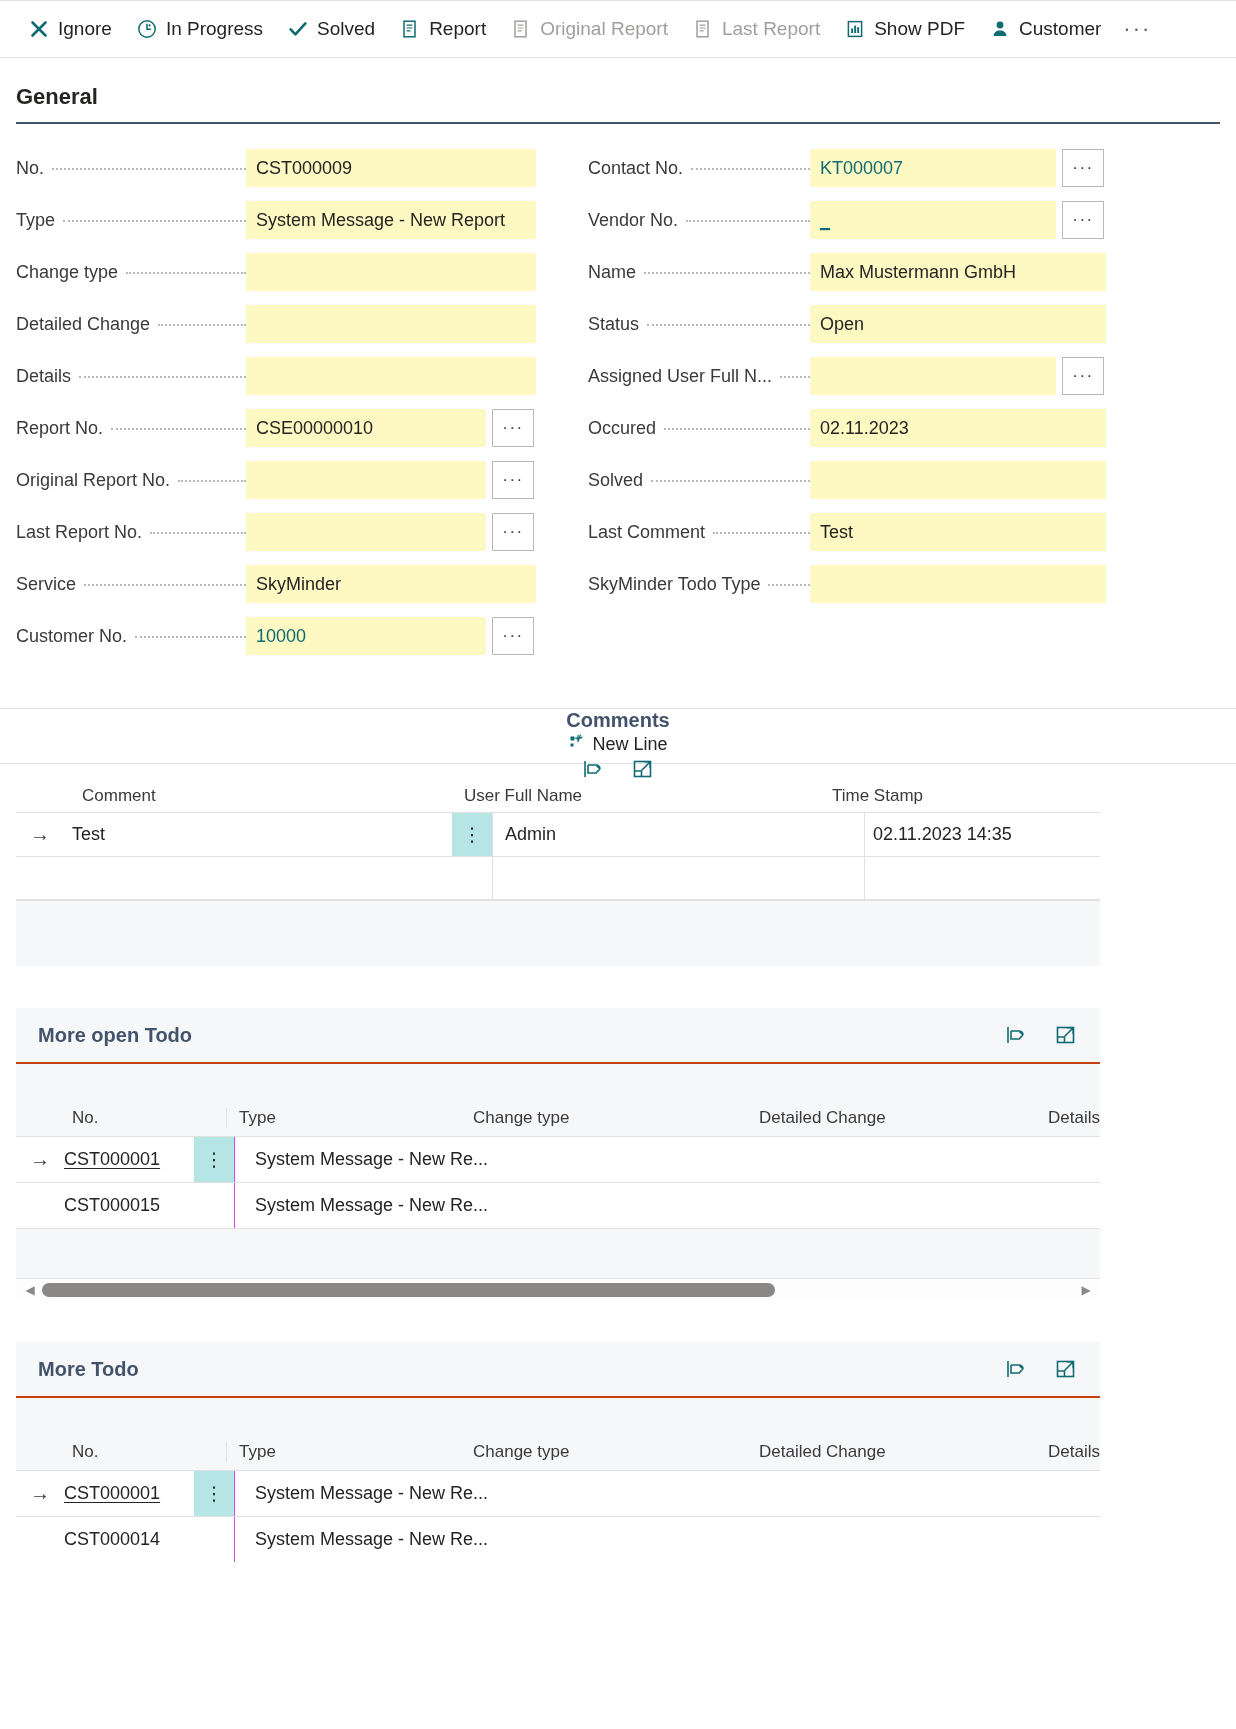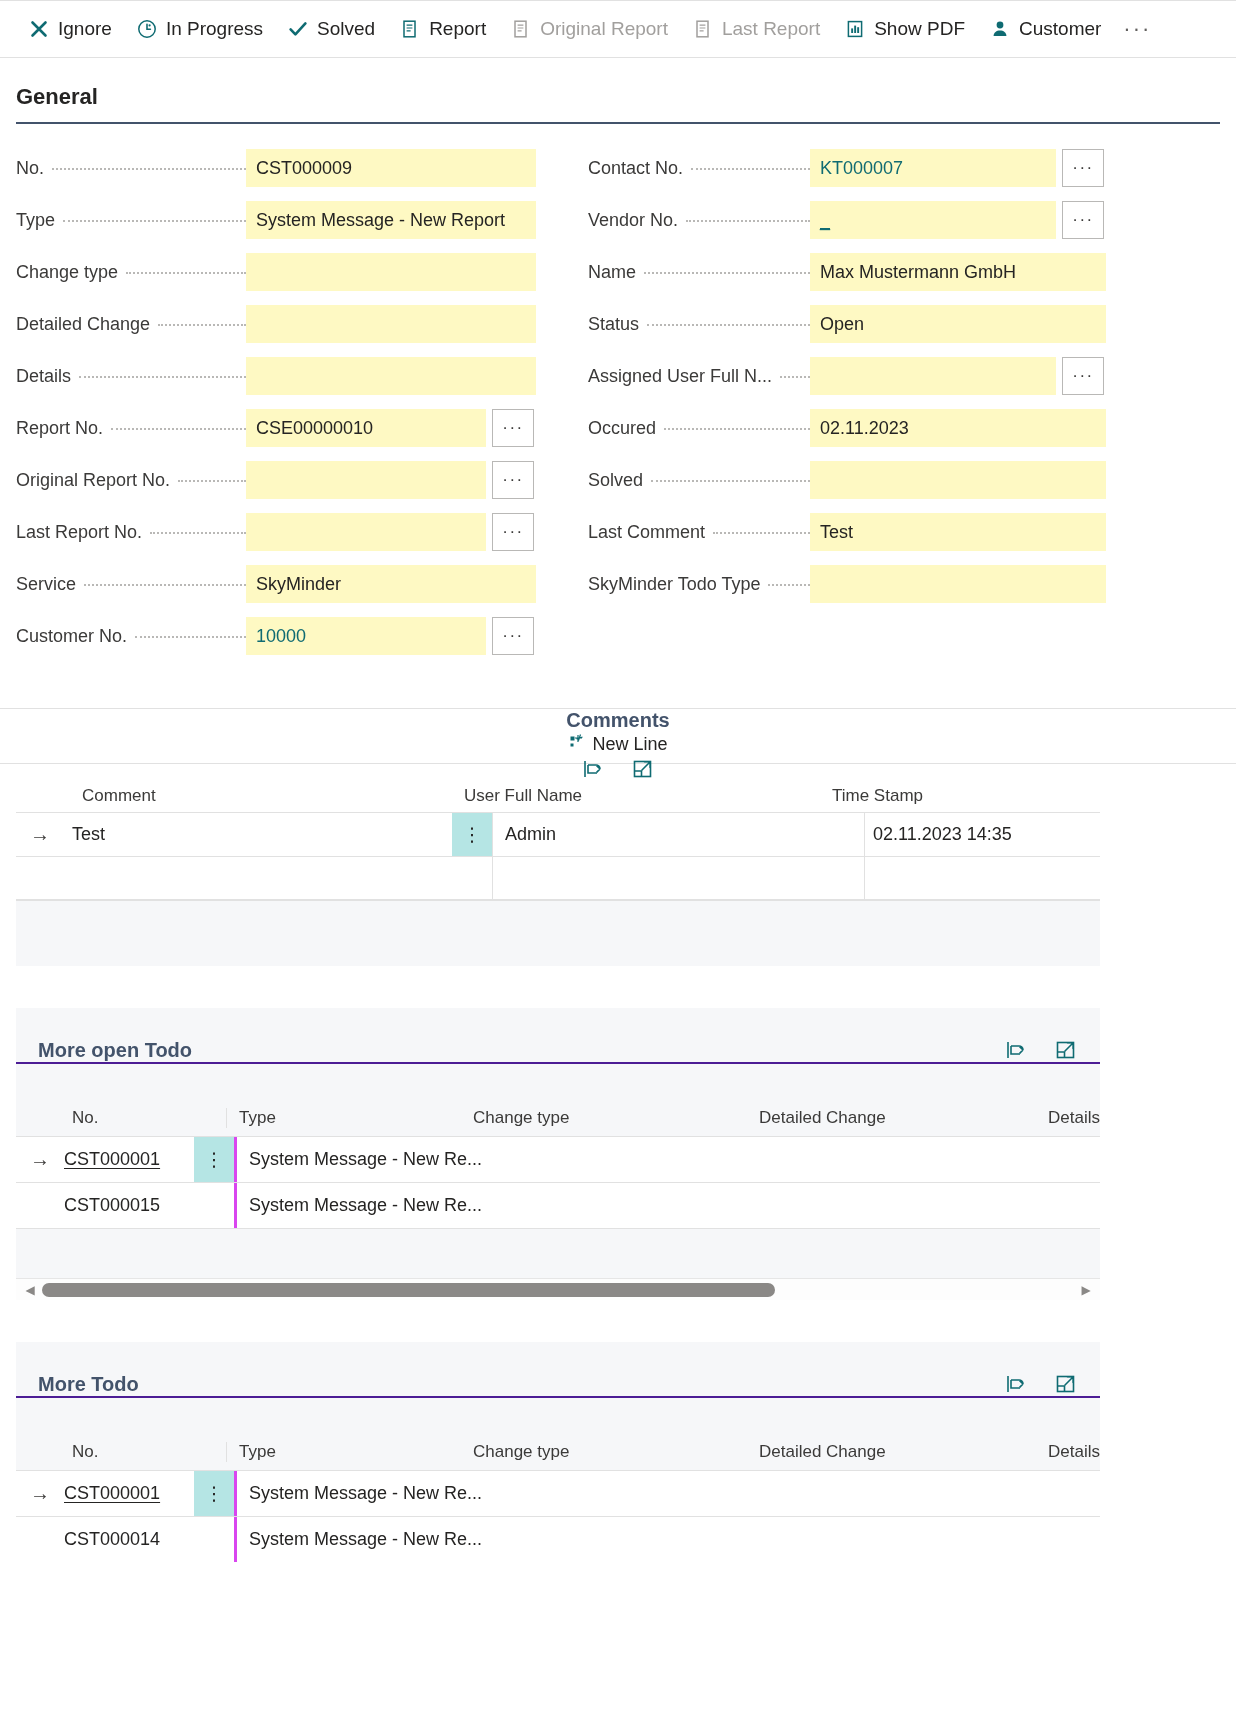--- a/index.html
+++ b/index.html
@@ -132,38 +132,38 @@
   .cmt-c3 { width: 224px; padding-left: 8px; border-left: 1px solid #e1e1e1; }
   .cmt-head-c1 { width: 436px; padding-left: 66px; }
   .cmt-head-c2 { width: 372px; padding-left: 12px; }
   .cmt-head-c3 { width: 224px; padding-left: 8px; }
   .cmt-filler { height: 66px; background: #f6f7f9; border-top: 1px solid #e1e1e1; }
 
   
   .todo-part { margin: 42px 16px 0 16px; width: 1084px; }
   .todo-head {
     height: 56px; background: #f6f7f9;
-    display: flex; align-items: flex-end; padding: 0 22px;
-    border-bottom: 2px solid #4c1d95;
+    display: flex; align-items: center; padding: 0 22px;
+    border-bottom: 2px solid #c2410c;
   }
   .todo-head .part-title { font-size: 20px; }
   .todo-thead { display: flex; align-items: flex-end; height: 72px; background: #f6f7f9; padding-bottom: 8px; }
   .tcol-no { width: 210px; padding-left: 56px; }
   .tcol-type { width: 246px; padding-left: 12px; }
   .tcol-change { width: 286px; padding-left: 0px; }
   .tcol-detail { width: 256px; padding-left: 0px; }
   .tcol-details { width: 86px; text-align: right; }
   .todo-thead .tcol-type, .todo-thead .tcol-change,
   .todo-thead .tcol-detail { border-left: 1px solid transparent; }
   .todo-thead .sepline { border-left: 1px solid #e1e1e1; }
   .todo-row { display: flex; align-items: center; height: 46px; border-top: 1px solid #e1e1e1; background:#ffffff; }
   .todo-row .arrowcell { width: 48px; }
   .todo-no { width: 130px; font-size: 18px; }
   .todo-no a { color: #252423; text-decoration: underline; text-underline-offset: 3px; cursor: pointer; }
-  .todo-type { width: 420px; padding-left: 12px; font-size: 18px; border-left: 3px solid #d946ef; height:100%; display:flex; align-items:center;}
+  .todo-type { width: 420px; padding-left: 20px; font-size: 18px; border-left: 1px solid #d946ef; height:100%; display:flex; align-items:center;}
   .todo-rest { flex: 1; height: 100%; }
   .todo-filler { height: 50px; background: #f6f7f9; border-top: 1px solid #e1e1e1; }
 
   
   .hscroll {
     height: 22px; display: flex; align-items: center;
     padding: 0 6px; background: #fdfdfd; border-top: 1px solid #e6e6e6;
   }
   .hs-arrow { color: #8a8886; font-size: 12px; width: 16px; text-align: center; cursor: pointer; }
   .hs-track { flex: 1; height: 14px; position: relative; margin: 0 4px; }

